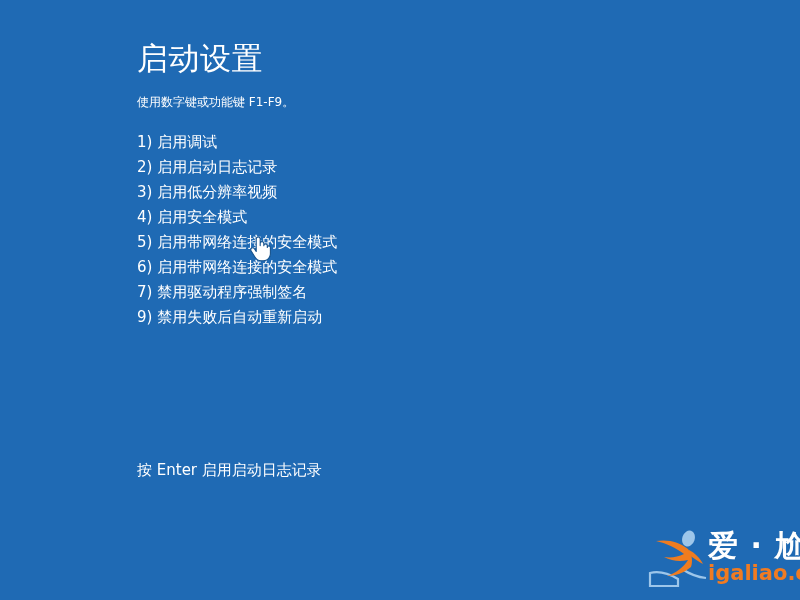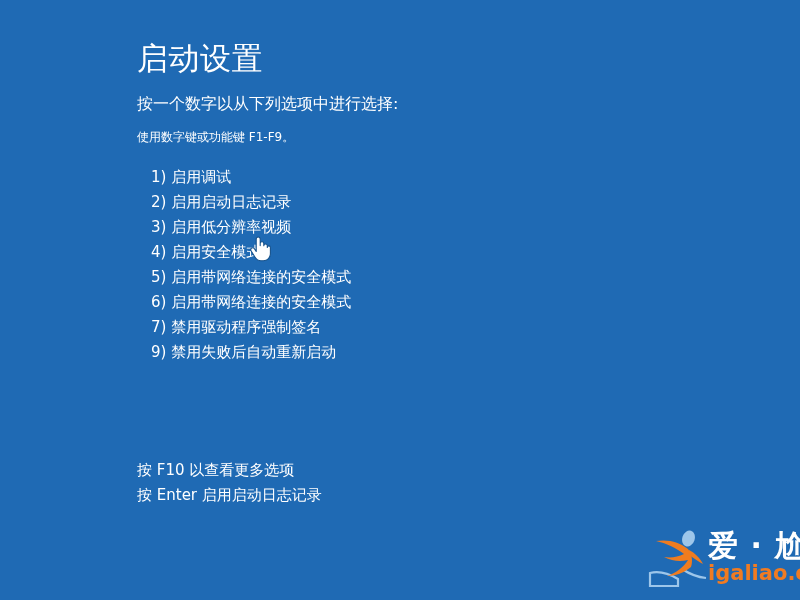--- a/index.html
+++ b/index.html
@@ -54,21 +54,21 @@
     font-size: 12px;
     font-weight: 400;
     line-height: 16px;
     color: #ffffff;
     margin: 0 0 20px 0;
     white-space: nowrap;
   }
 
   .options {
     list-style: none;
-    margin: 14px;
+    margin: 0;
     padding: 0;
   }
 
   .option-item {
     font-size: 15px;
     font-weight: 400;
     line-height: 25px;
     color: #ffffff;
     white-space: nowrap;
   }
@@ -147,21 +147,20 @@
 </style>
 </head>
 <body>
 
 <div id="screen">
 
   <div id="content">
 
     <h1 class="page-title">启动设置</h1>
 
-    <p class="subtitle">按一个数字以从下列选项中进行选择:</p>
 
     <p class="hint">使用数字键或功能键 F1-F9。</p>
 
     <ul class="options">
 
       <li class="option-item">
         <span class="option-num">1)</span>
         <span class="option-label">启用调试</span>
       </li>
 
@@ -198,21 +197,20 @@
 
       <li class="option-item">
         <span class="option-num">9)</span>
         <span class="option-label">禁用失败后自动重新启动</span>
       </li>
 
     </ul>
   </div>
 
   <div class="footer-actions">
-    <div class="footer-line">按 F10 以查看更多选项</div>
     <div class="footer-line">按 Enter 启用启动日志记录</div>
   </div>
 
   <div id="cursor">
     <svg width="22" height="26" viewBox="0 0 22 26" xmlns="http://www.w3.org/2000/svg">
       <path d="M7.2 11.0 L7.2 3.1 C7.2 1.9 8.1 1.0 9.2 1.0 C10.3 1.0 11.2 1.9 11.2 3.1
                L11.2 9.6 L11.2 7.6 C11.2 6.6 12.0 5.8 13.0 5.8 C14.0 5.8 14.8 6.6 14.8 7.6
                L14.8 9.7 C14.8 8.8 15.6 8.0 16.5 8.0 C17.5 8.0 18.3 8.8 18.3 9.7
                L18.3 11.4 C18.3 10.6 19.0 9.9 19.8 9.9 C20.7 9.9 21.4 10.6 21.4 11.4
                L21.4 17.4 C21.4 21.4 18.8 24.8 14.3 24.8 L12.0 24.8

